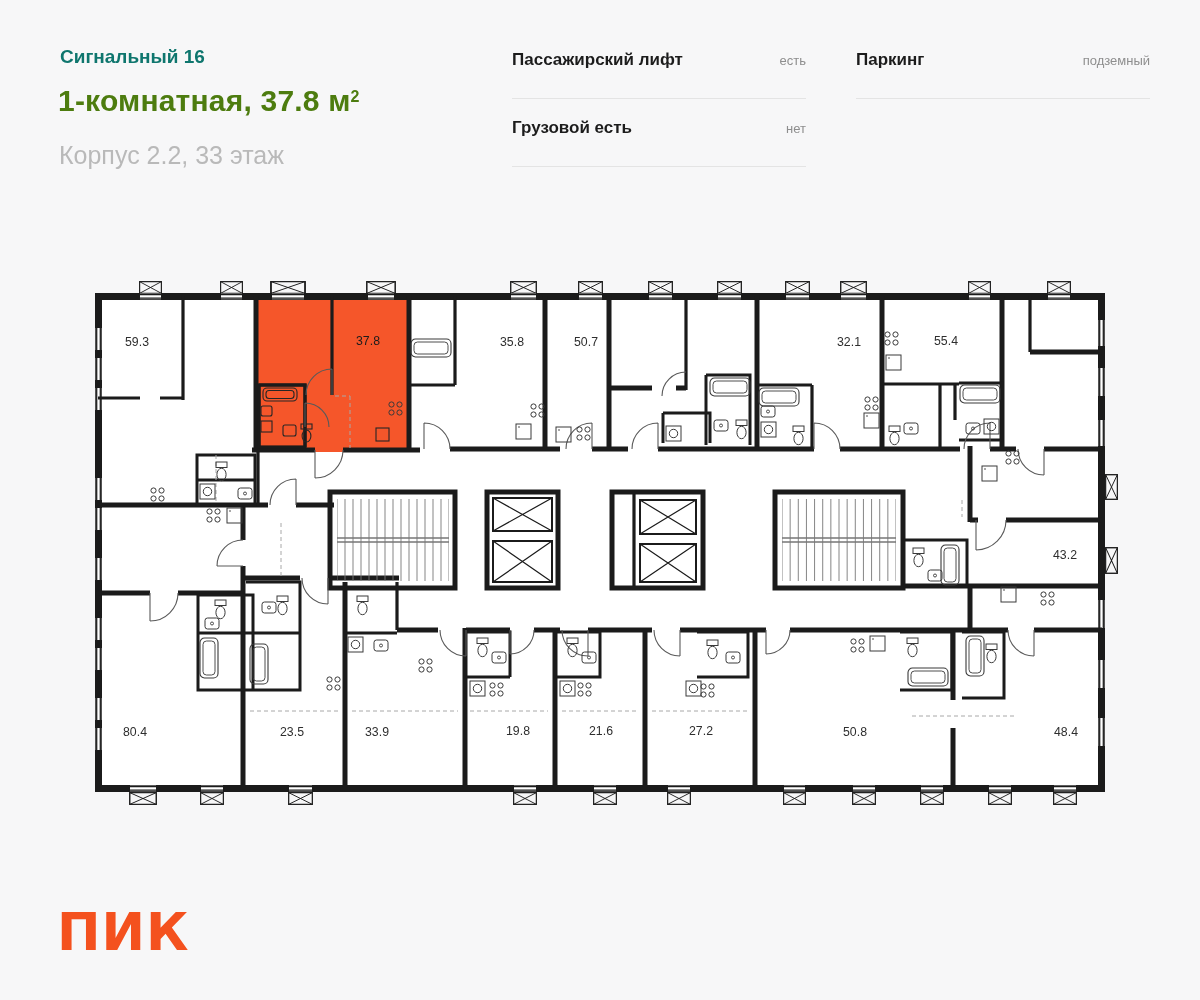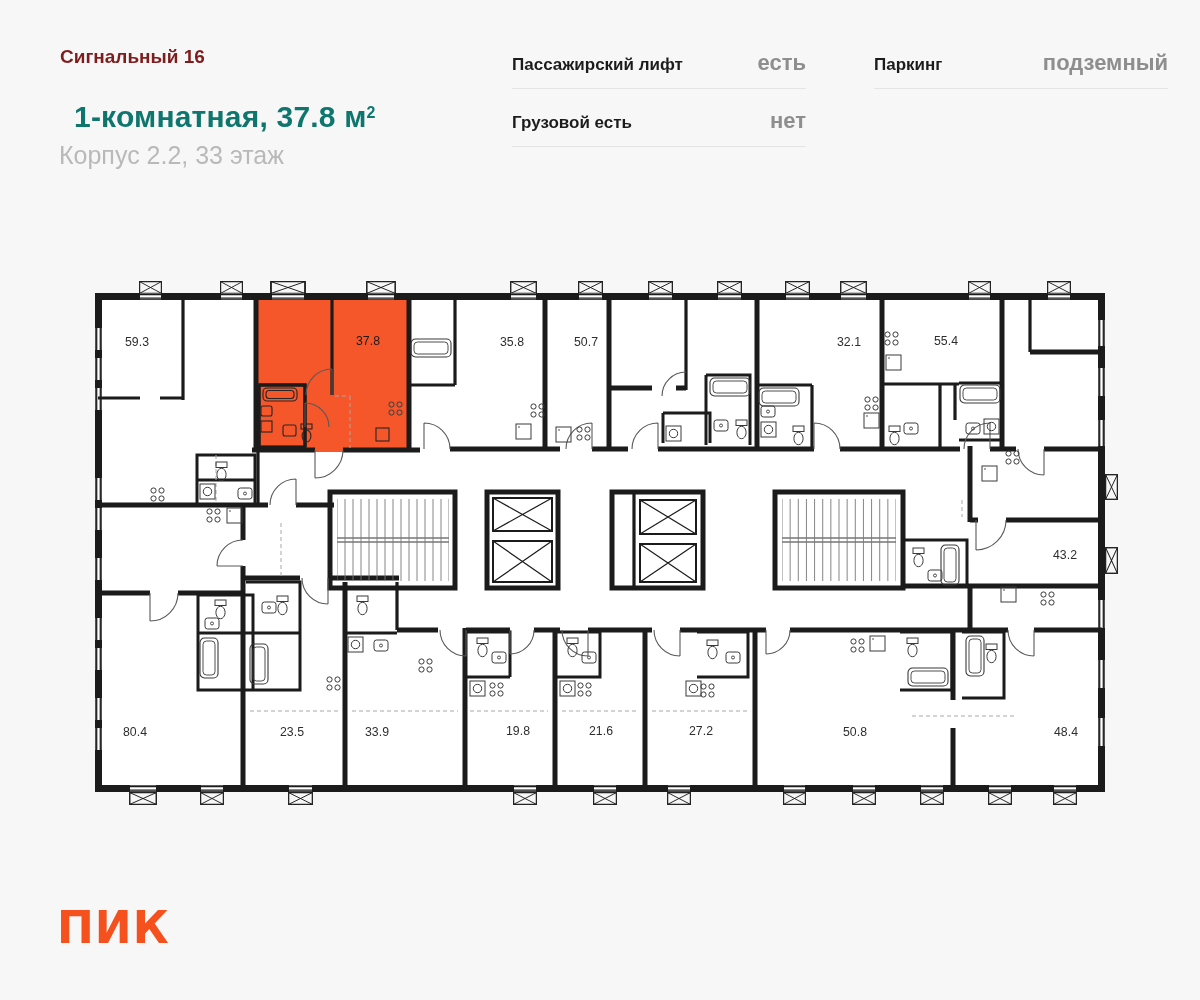--- a/index.html
+++ b/index.html
@@ -1,28 +1,28 @@
 <!DOCTYPE html>
 <html><head>
 <meta charset="utf-8">
 <style>
   html,body{margin:0;padding:0;background:#e9e9e9;}
   .page{position:relative;width:1200px;height:1000px;background:#f7f7f8;
         font-family:"Liberation Sans",sans-serif;overflow:hidden;}
-  .project{position:absolute;left:60px;top:46px;font-size:19px;font-weight:700;color:#7f1d1d;}
-  .title{position:absolute;left:58px;top:84px;margin:16px;font-size:30px;font-weight:700;color:#0f766e;letter-spacing:.2px;}
+  .project{position:absolute;left:60px;top:46px;font-size:19px;font-weight:700;color:#0f766e;}
+  .title{position:absolute;left:58px;top:84px;margin:0;font-size:30px;font-weight:700;color:#4d7c0f;letter-spacing:.2px;}
   .title sup{font-size:16px;vertical-align:9px;}
   .subtitle{position:absolute;left:59px;top:141px;font-size:25px;font-weight:400;color:#b9b9b9;}
   .info-col{position:absolute;top:50px;width:294px;}
-  .col1{left:512px;} .col2{left:874px;text-align:center;}
+  .col1{left:512px;} .col2{left:856px;text-align:center;}
   .info-row{display:flex;justify-content:space-between;align-items:baseline;
-            border-bottom:1px solid #e4e4e4;padding-bottom:12px;margin-bottom:19px;}
+            border-bottom:1px solid #e4e4e4;padding-bottom:28px;margin-bottom:19px;}
   .info-label{font-size:17px;font-weight:700;color:#1c1c1c;}
-  .info-value{font-size:22px;font-weight:700;color:#8e8e8e;}
-  .logo{position:absolute;left:57px;top:906px;font-size:44px;line-height:1;font-weight:800;
+  .info-value{font-size:13px;font-weight:400;color:#8e8e8e;}
+  .logo{position:absolute;left:57px;top:906px;font-size:52px;line-height:1;font-weight:800;
         color:#F4511E;font-family:"DejaVu Sans","Liberation Sans",sans-serif;letter-spacing:1px;}
   svg.plan{position:absolute;left:0;top:0;}
   .alabel{font-size:12.3px;fill:#2e2e2e;}
 </style>
 </head>
 <body>
 
 <div class="page">
 
   <div class="project">Сигнальный 16</div>

